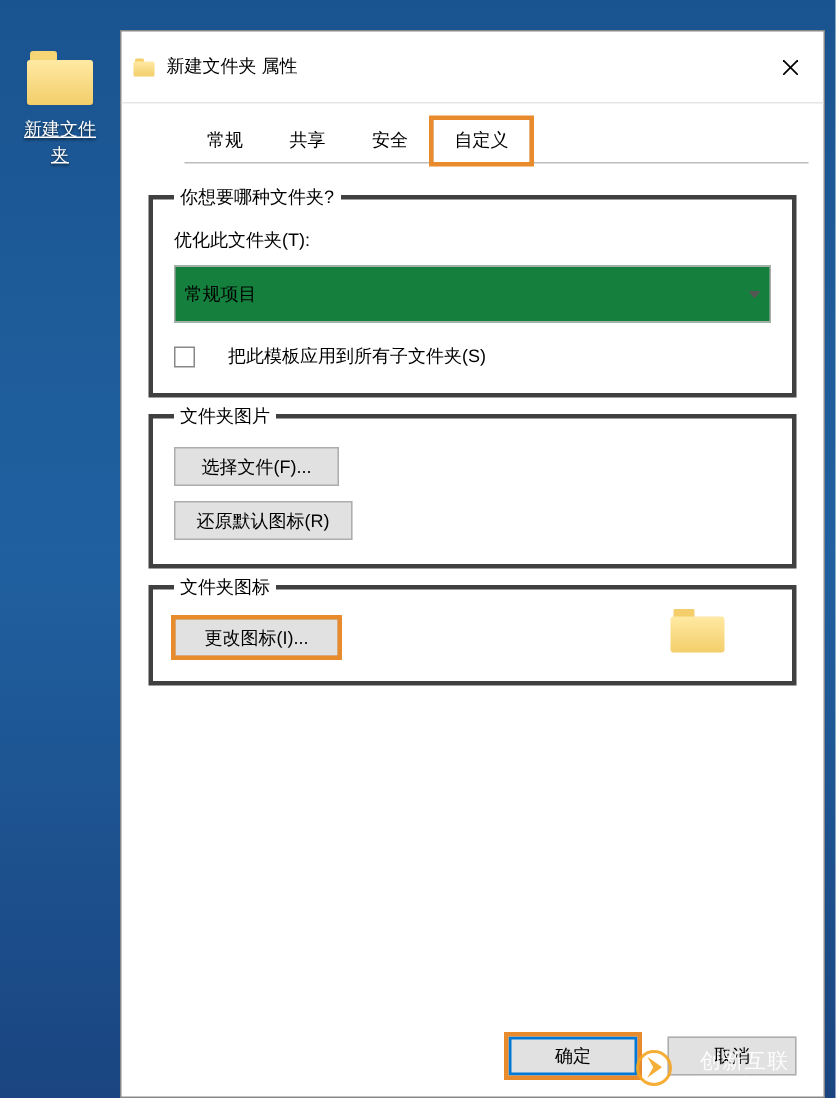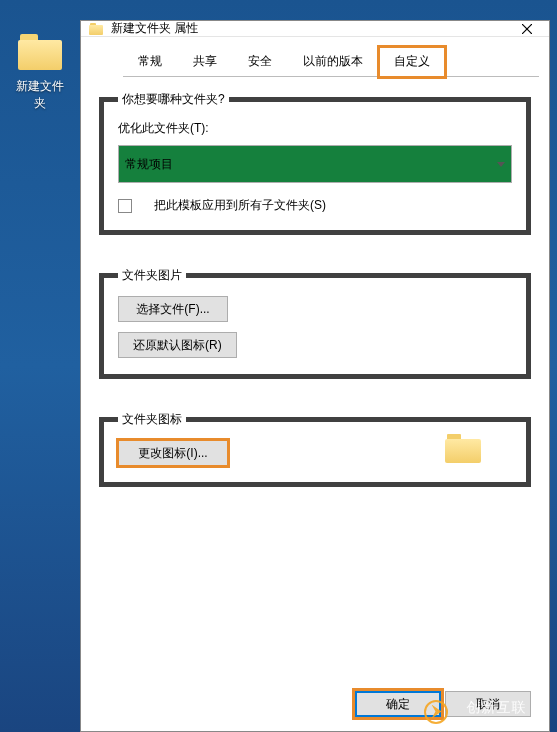--- a/index.html
+++ b/index.html
@@ -38,37 +38,37 @@
       border-radius: 2px 2px 0 0;
     }
     .desktop-icon .folder-glyph::after {
       content: "";
       position: absolute;
       left: 2px; top: 8px;
       width: 44px; height: 30px;
       background: linear-gradient(#ffe9a3, #f3ce6a);
       border-radius: 2px;
     }
-    .desktop-icon .label { text-shadow: 0 1px 2px rgba(0,0,0,.6); }
+    .desktop-icon .label { text-shadow: 0 1px 2px rgba(0,0,0,.6); text-decoration: underline; }
 
     
     .dialog {
       position: absolute;
       left: 80px;
       top: 20px;
       width: 470px;
       height: 712px;
       background: #fff;
       border: 1px solid #888;
       display: flex;
       flex-direction: column;
     }
 
     .titlebar {
-      height: 16px;
+      height: 48px;
       display: flex;
       align-items: center;
       padding: 0 0 0 8px;
       border-bottom: 1px solid #e5e5e5;
     }
     .titlebar .title-icon {
       width: 16px; height: 14px;
       position: relative;
       margin-right: 6px;
     }
@@ -132,22 +132,22 @@
     }
 
     
     .content {
       flex: 1;
       padding: 14px 18px 10px 18px;
       overflow: hidden;
     }
 
     fieldset {
-      border: 5px solid #404040;
-      margin-bottom: 32px;
+      border: 3px solid #404040;
+      margin-bottom: 4px;
       padding: 12px 14px 16px 14px;
     }
     legend {
       font-size: 12px;
       padding: 0 4px;
     }
 
     .field-label { margin-bottom: 8px; display: block; }
 
     .combo {
@@ -211,21 +211,21 @@
       position:absolute; left:1px; top:7px;
       width:36px; height:24px;
       background:linear-gradient(#ffe9a3,#f3ce6a);
       border-radius:2px;
     }
 
     
     .button-row {
       display: flex;
       justify-content: flex-end;
-      gap: 4px;
+      gap: 20px;
       padding: 10px 18px 14px 18px;
     }
     .dlg-button {
       width: 86px;
       height: 26px;
       border: 1px solid #adadad;
       background: #e1e1e1;
       font-size: 12px;
       display: flex;
       align-items: center;
@@ -285,21 +285,20 @@
         <line x1="0" y1="0" x2="10" y2="10" stroke="#000" stroke-width="1.2"></line>
         <line x1="10" y1="0" x2="0" y2="10" stroke="#000" stroke-width="1.2"></line>
       </svg>
     </div>
   </div>
 
   <div class="tabs">
     <div class="tab">常规</div>
     <div class="tab">共享</div>
     <div class="tab">安全</div>
-    <div class="tab">以前的版本</div>
     <div class="tab active highlighted">自定义</div>
     <div class="tab-underline"></div>
   </div>
 
   <div class="content">
 
     <fieldset>
       <legend>你想要哪种文件夹?</legend>
       <span class="field-label">优化此文件夹(T):</span>
       <div class="combo">

